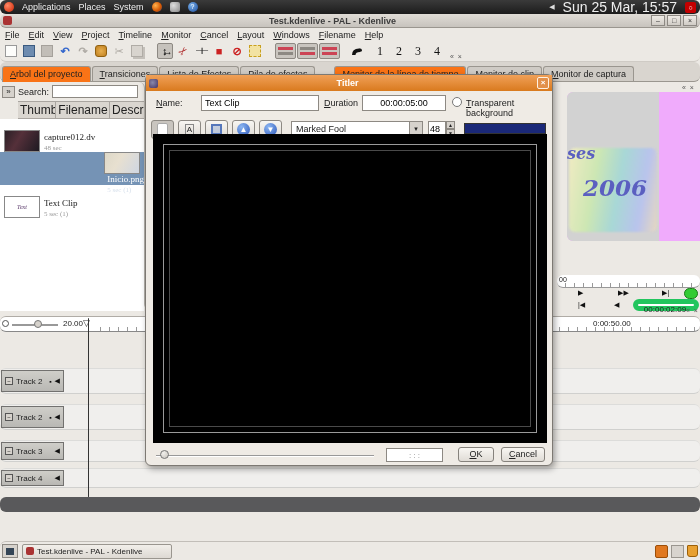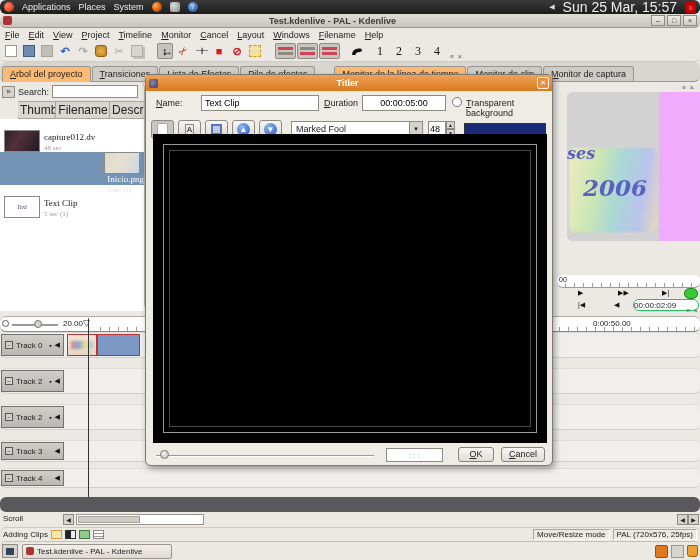--- a/index.html
+++ b/index.html
@@ -44,21 +44,21 @@
   .vb .r{height:3px;background:#cc4455;}
   .vb .g{height:3px;background:#8d8983;}
   .num{font-family:"Liberation Serif",serif;font-size:12px;margin-left:11px;color:#111;}
   .dock{font-size:7px;color:#555;letter-spacing:1px;}
 
   
   .tabrow{left:0;top:62px;width:700px;height:20px;background:#D9D5CF;border-bottom:1px solid #9a968f;
           display:flex;align-items:flex-end;padding:0 2px;font-size:9px;}
   .tab{padding:2px 7px;border:1px solid #9a968f;border-bottom:none;border-radius:3px 3px 0 0;
        background:#CFCBC5;margin-right:1px;margin-top:3px;white-space:nowrap;}
-  .tab.active{background:#fdba74;position:relative;top:1px;padding-bottom:3px;}
+  .tab.active{background:#f97316;position:relative;top:1px;padding-bottom:3px;}
 
   
   .ptree{left:0;top:82px;width:145px;height:228px;background:#ECE9E4;border-right:1px solid #b6b2ac;}
   .srow{display:flex;align-items:center;gap:3px;padding:3px 2px;font-size:9px;}
   .sbtn{width:13px;height:12px;background:#D6D2CC;border:1px solid #8d8983;font-size:8px;
         line-height:10px;text-align:center;}
   .sinput{width:86px;height:13px;border:1px solid #8d8983;background:#fff;font-size:8px;}
   .thead{display:flex;font-size:12px;background:#DAD6D0;border-top:1px solid #a9a5a0;border-bottom:1px solid #a9a5a0;margin-left:18px;}
   .th{border-right:1px solid #a9a5a0;padding:1px 2px;white-space:nowrap;overflow:hidden;}
   .tbody{background:#fff;height:192px;overflow:hidden;}
@@ -115,22 +115,22 @@
          background:linear-gradient(100deg,#f2ecc2,#cde8b2 30%,#a6d8d6 55%,#b8c3ee 80%,#e8d8c0);opacity:.95;}
   .montx1{position:absolute;left:0px;top:52px;font-family:"DejaVu Serif",serif;font-style:italic;
           font-weight:bold;font-size:16px;color:#5B5FC0;}
   .montx2{position:absolute;left:16px;top:82px;font-family:"DejaVu Serif",serif;font-style:italic;
           font-weight:bold;font-size:23px;color:#5B5FC0;}
   .monruler{left:557px;top:275px;width:143px;height:13px;background:#fff;border-bottom:1px solid #999;
             font-size:7px;}
   .ticks{position:absolute;bottom:0;height:4px;background-image:repeating-linear-gradient(90deg,#999 0 1px,transparent 1px 9px);}
   .mctl{font-size:7px;color:#111;letter-spacing:0px;}
   .greenbtn{left:684px;top:288px;width:14px;height:11px;background:#33CC33;border:1px solid #1a7a1a;}
-  .tcfield{left:633px;top:299px;width:66px;height:12px;background:#fff;border:1px solid #22c55e;
-           font-size:8px;text-align:left;padding-right:2px;line-height:11px;}
+  .tcfield{left:633px;top:299px;width:66px;height:12px;background:#fff;border:5px solid #22c55e;
+           font-size:8px;text-align:center;padding-right:2px;line-height:11px;}
 
   
   .ruler{left:0;top:316px;width:700px;height:16px;background:#fff;border-top:1px solid #b0aca6;
          border-bottom:1px solid #888;font-size:8px;}
   .trackrow{left:0;width:700px;background:#F0EFED;border-top:1px solid #dcdcda;border-bottom:1px solid #d0d0ce;}
   .thdr{position:absolute;left:1px;top:1px;width:63px;bottom:1px;background:linear-gradient(#CFCEC9,#B9B8B4);
         border:1px solid #72716F;display:flex;align-items:center;gap:3px;padding:0 3px;font-size:8px;}
   .collbtn{width:8px;height:8px;border:1px solid #555;background:#D6D2CC;font-size:6px;line-height:6px;
            text-align:center;flex:none;}
   .thdr .nm{flex:1;white-space:nowrap;}
@@ -335,32 +335,20 @@
   <div class="abs ruler">
     <span style="position:absolute;left:2px;top:3px;width:7px;height:7px;border:1px solid #555;border-radius:50%;"></span>
     <span style="position:absolute;left:12px;top:7px;width:46px;height:2px;background:#999;"></span>
     <span style="position:absolute;left:34px;top:3px;width:8px;height:8px;border-radius:50%;background:#D6D2CC;border:1px solid #777;"></span>
     <span style="position:absolute;left:63px;top:2px;">20.00</span>
     <span style="position:absolute;left:83px;top:1px;font-size:9px;color:#333;">▽</span>
     <span style="position:absolute;left:593px;top:2px;">0:00:50.00</span>
     <span class="ticks" style="left:100px;right:0;"></span>
   </div>
 
-  <div class="abs trackrow" style="top:332px;height:26px;">
-    <span class="clip1">
-        <i></i>
-      </span>
-    <span class="clip2"></span>
-    <span class="thdr">
-      <span class="collbtn">−</span>
-      <span class="nm">Track 0</span>
-      <span class="tico">▪</span>
-      <span class="tico">◀</span>
-    </span>
-  </div>
   <div class="abs trackrow" style="top:368px;height:26px;">
     <span class="thdr">
       <span class="collbtn">−</span>
       <span class="nm">Track 2</span>
       <span class="tico">▪</span>
       <span class="tico">◀</span>
     </span>
   </div>
   <div class="abs trackrow" style="top:404px;height:26px;">
     <span class="thdr">
@@ -380,40 +368,21 @@
   <div class="abs trackrow" style="top:468px;height:20px;">
     <span class="thdr">
       <span class="collbtn">−</span>
       <span class="nm">Track 4</span>
       <span class="tico">◀</span>
     </span>
   </div>
   <div class="abs playhead"></div>
   <div class="abs darkband"></div>
 
-  <div class="abs scrollrow">
-    <span style="position:absolute;left:3px;top:2px;">Scroll</span>
-    <span class="sbarbtn" style="left:63px;">◀</span>
-    <span class="sbartrack">
-        <span class="sbarthumb"></span>
-      </span>
-    <span class="sbarbtn" style="left:677px;">◀</span>
-    <span class="sbarbtn" style="left:688px;">▶</span>
-  </div>
-
-  <div class="abs statusrow">
-    <span>Adding Clips</span>
-    <span class="sic" style="background:#F7E9A8;border-color:#C8A24A;"></span>
-    <span class="sic" style="background:linear-gradient(90deg,#222 50%,#eee 50%);border-color:#333;"></span>
-    <span class="sic" style="background:#8FCB8F;border-color:#3a7a3a;"></span>
-    <span class="sic" style="background:repeating-linear-gradient(#fff 0 2px,#999 2px 3px);"></span>
-    <span class="spacer"></span>
-    <span class="panelbox">Move/Resize mode</span>
-    <span class="panelbox">PAL (720x576, 25fps)</span>
-  </div>
+
 
   <div class="abs taskbar">
     <span class="deskbtn">
         <i></i>
       </span>
     <span class="taskbtn">
       <i></i>
       <span style="white-space:nowrap;overflow:hidden;">Test.kdenlive - PAL - Kdenlive</span>
     </span>
     <span class="tright">

